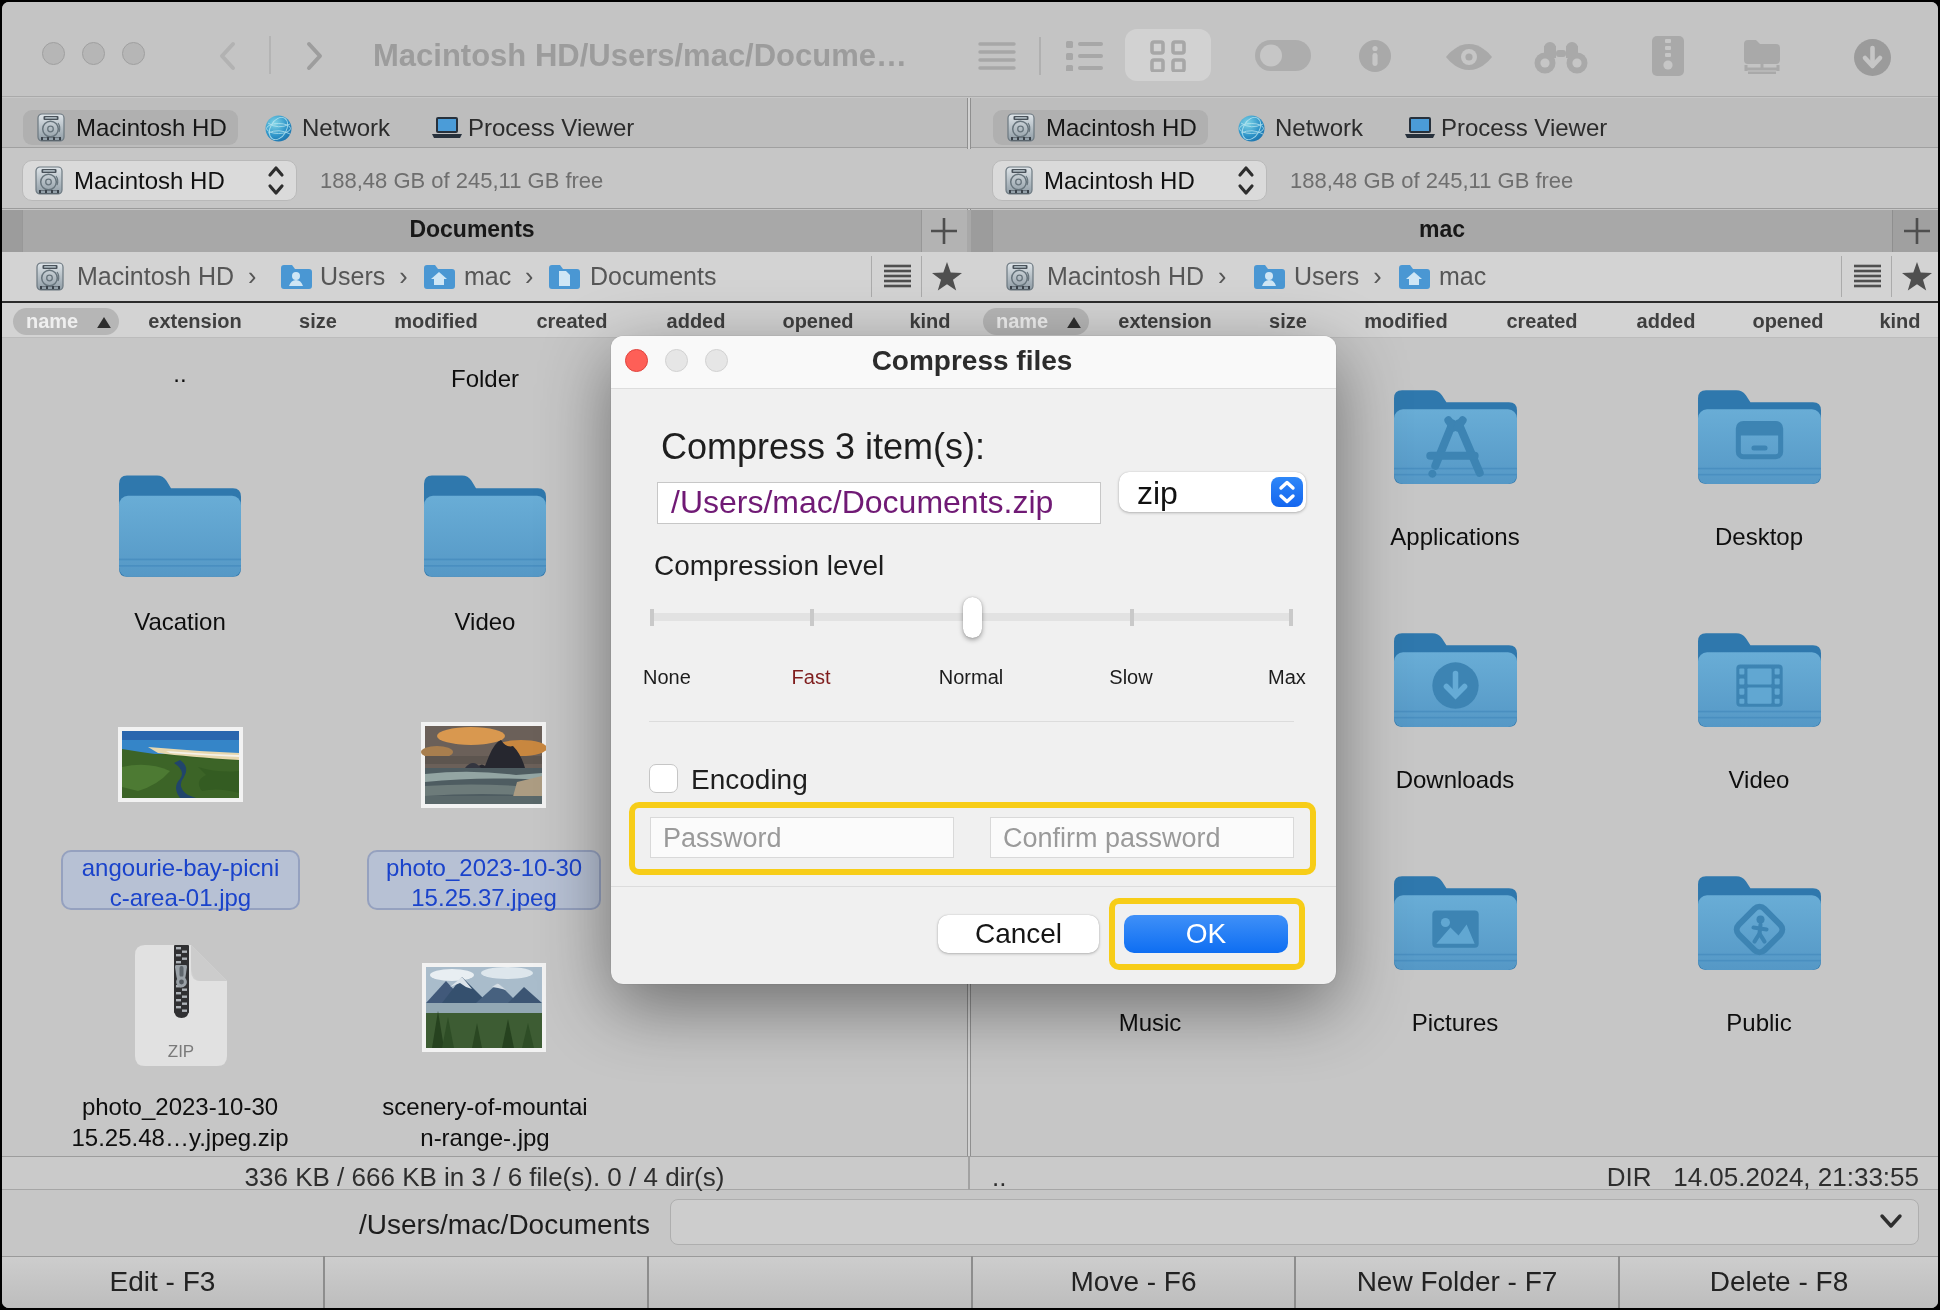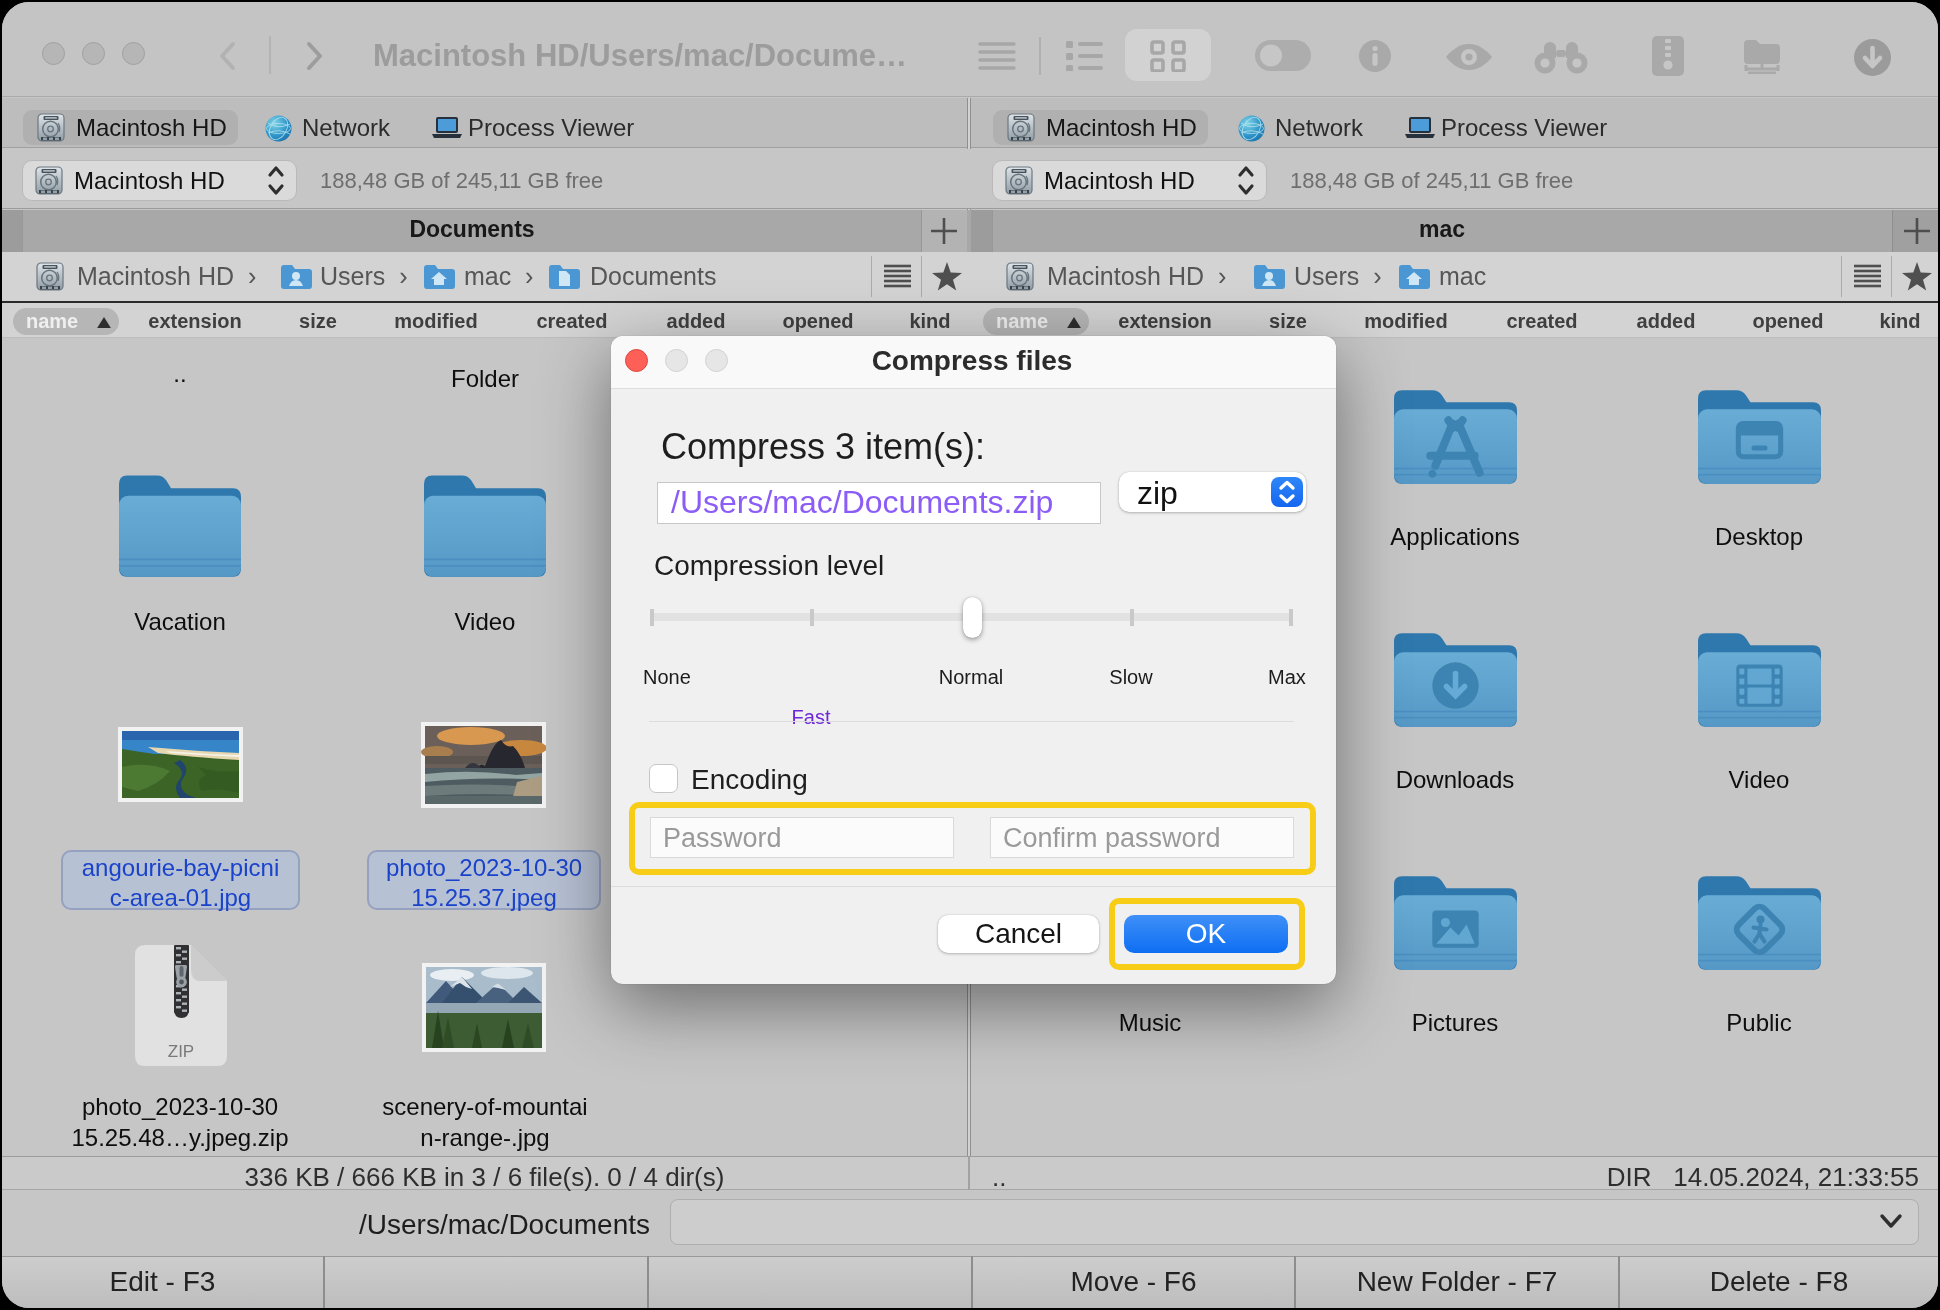--- a/index.html
+++ b/index.html
@@ -1,18 +1,18 @@
 <!DOCTYPE html>
 <html><head>
 <meta charset="utf-8">
 <style>
   * { margin:0; padding:0; box-sizing:border-box; }
   html,body { width:1940px; height:1310px; background:#000; font-family:"Liberation Sans", sans-serif; overflow:hidden; }
   .abs { position:absolute; }
-  .win { position:absolute; left:2px; top:2px; width:1936px; height:1306px; border-radius:27px; overflow:hidden; background:#c6c6c6; }
+  .win { position:absolute; left:2px; top:2px; width:1936px; height:1306px; border-radius:7px; overflow:hidden; background:#c6c6c6; }
   .ctr { text-align:center; }
   .lbl { color:#0e0e0e; font-size:24px; text-align:center; white-space:nowrap; }
   .sel-lbl { color:#1a43cb; font-size:24px; line-height:30px; text-align:center; white-space:nowrap; }
   .hdr-t { font-size:20px; font-weight:bold; color:#3f3f3f; text-align:center; }
   .crumb-t { font-size:25px; color:#565656; white-space:nowrap; }
 </style>
 </head>
 <body>
 <div class="win">
 
@@ -588,40 +588,40 @@
   <div class="abs ctr" style="left:1294px;top:1264px;width:322px;font-size:28px;color:#222;">New Folder - F7</div>
   <div class="abs ctr" style="left:1618px;top:1264px;width:318px;font-size:28px;color:#222;">Delete - F8</div>
 
   <div class="abs" style="left:609px;top:334px;width:725px;height:648px;border-radius:12px;background:#f0f0f0;box-shadow:0 22px 70px rgba(0,0,0,0.45), 0 0 1px rgba(0,0,0,0.35);"></div>
   <div class="abs" style="left:609px;top:334px;width:725px;height:53px;border-radius:12px 12px 0 0;background:#f9f9f9;border-bottom:1px solid #ddd;"></div>
   <div class="abs" style="left:623px;top:347px;width:23px;height:23px;border-radius:50%;background:#fe5f57;border:1px solid #e0443e;"></div>
   <div class="abs" style="left:663px;top:347px;width:23px;height:23px;border-radius:50%;background:#e6e6e6;border:1px solid #d2d2d2;"></div>
   <div class="abs" style="left:703px;top:347px;width:23px;height:23px;border-radius:50%;background:#e6e6e6;border:1px solid #d2d2d2;"></div>
   <div class="abs ctr" style="left:760px;top:343px;width:420px;font-size:28px;font-weight:bold;color:#2c2c2c;">Compress files</div>
   <div class="abs" style="left:659px;top:424px;font-size:36px;color:#1e1e1e;">Compress 3 item(s):</div>
-  <div class="abs" style="left:655px;top:480px;width:444px;height:42px;background:#fff;border:1.5px solid #c7c7c7;font-size:32px;color:#8b5cf6;line-height:39px;padding-left:13px;white-space:nowrap;overflow:hidden;">/Users/mac/Documents.zip</div>
+  <div class="abs" style="left:655px;top:480px;width:444px;height:42px;background:#fff;border:1.5px solid #c7c7c7;font-size:32px;color:#701a75;line-height:39px;padding-left:13px;white-space:nowrap;overflow:hidden;">/Users/mac/Documents.zip</div>
   <div class="abs" style="left:1117px;top:470px;width:187px;height:40px;border-radius:10px;background:#fff;box-shadow:0 1px 3px rgba(0,0,0,0.25), 0 0 1px rgba(0,0,0,0.2);"></div>
   <div class="abs" style="left:1135px;top:473px;font-size:32px;color:#111;">zip</div>
   <div class="abs" style="left:1269px;top:475px;width:32px;height:30px;border-radius:8px;background:linear-gradient(#2e87f8,#1466ef);"></div>
   <svg class="abs" style="left:1271px;top:477px;" width="28" height="26" viewBox="0 0 28 26">
       <g stroke="#fff" stroke-width="3.4" fill="none" stroke-linecap="round" stroke-linejoin="round">
         <path d="M8 9 L14 3.5 L20 9"></path>
         <path d="M8 17 L14 22.5 L20 17"></path>
       </g>
     </svg>
   <div class="abs" style="left:652px;top:548px;font-size:28px;color:#1e1e1e;">Compression level</div>
   <div class="abs" style="left:649px;top:611px;width:641px;height:8px;border-radius:4px;background:#e2e2e2;"></div>
   <div class="abs" style="left:648px;top:607px;width:4px;height:17px;background:#c9c9c9;"></div>
   <div class="abs" style="left:808px;top:607px;width:4px;height:17px;background:#c9c9c9;"></div>
   <div class="abs" style="left:968px;top:607px;width:4px;height:17px;background:#c9c9c9;"></div>
   <div class="abs" style="left:1128px;top:607px;width:4px;height:17px;background:#c9c9c9;"></div>
   <div class="abs" style="left:1287px;top:607px;width:4px;height:17px;background:#c9c9c9;"></div>
   <div class="abs" style="left:961px;top:595px;width:19px;height:41px;border-radius:9.5px;background:#fff;box-shadow:0 2px 5px rgba(0,0,0,0.35), 0 0 1px rgba(0,0,0,0.3);"></div>
   <div class="abs" style="left:641px;top:664px;font-size:20px;color:#1c1c1c;">None</div>
-  <div class="abs ctr" style="left:759px;top:664px;width:100px;font-size:20px;color:#6d28d9;margin-top:40px;">Fast</div>
+  <div class="abs ctr" style="left:759px;top:664px;width:100px;font-size:20px;color:#7f1d1d;">Fast</div>
   <div class="abs ctr" style="left:919px;top:664px;width:100px;font-size:20px;color:#1c1c1c;">Normal</div>
   <div class="abs ctr" style="left:1079px;top:664px;width:100px;font-size:20px;color:#1c1c1c;">Slow</div>
   <div class="abs" style="left:1266px;top:664px;width:44px;font-size:20px;color:#1c1c1c;">Max</div>
   <div class="abs" style="left:647px;top:719px;width:645px;height:1px;background:#dcdcdc;"></div>
   <div class="abs" style="left:647px;top:762px;width:29px;height:29px;border-radius:7px;background:#fff;border:1.5px solid #c6c6c6;"></div>
   <div class="abs" style="left:689px;top:762px;font-size:28px;color:#1e1e1e;">Encoding</div>
   <div class="abs" style="left:648px;top:815px;width:304px;height:41px;background:#fbfbfb;border:1px solid #d9d9d9;font-size:27px;color:#9a9a9a;line-height:40px;padding-left:12px;">Password</div>
   <div class="abs" style="left:988px;top:815px;width:304px;height:41px;background:#fbfbfb;border:1px solid #d9d9d9;font-size:27px;color:#9a9a9a;line-height:40px;padding-left:12px;">Confirm password</div>
   <div class="abs" style="left:609px;top:884px;width:725px;height:1px;background:#dcdcdc;"></div>
   <div class="abs ctr" style="left:936px;top:913px;width:161px;height:38px;border-radius:10px;background:#fff;box-shadow:0 1px 3px rgba(0,0,0,0.25), 0 0 1px rgba(0,0,0,0.25);font-size:28px;color:#151515;line-height:38px;">Cancel</div>

